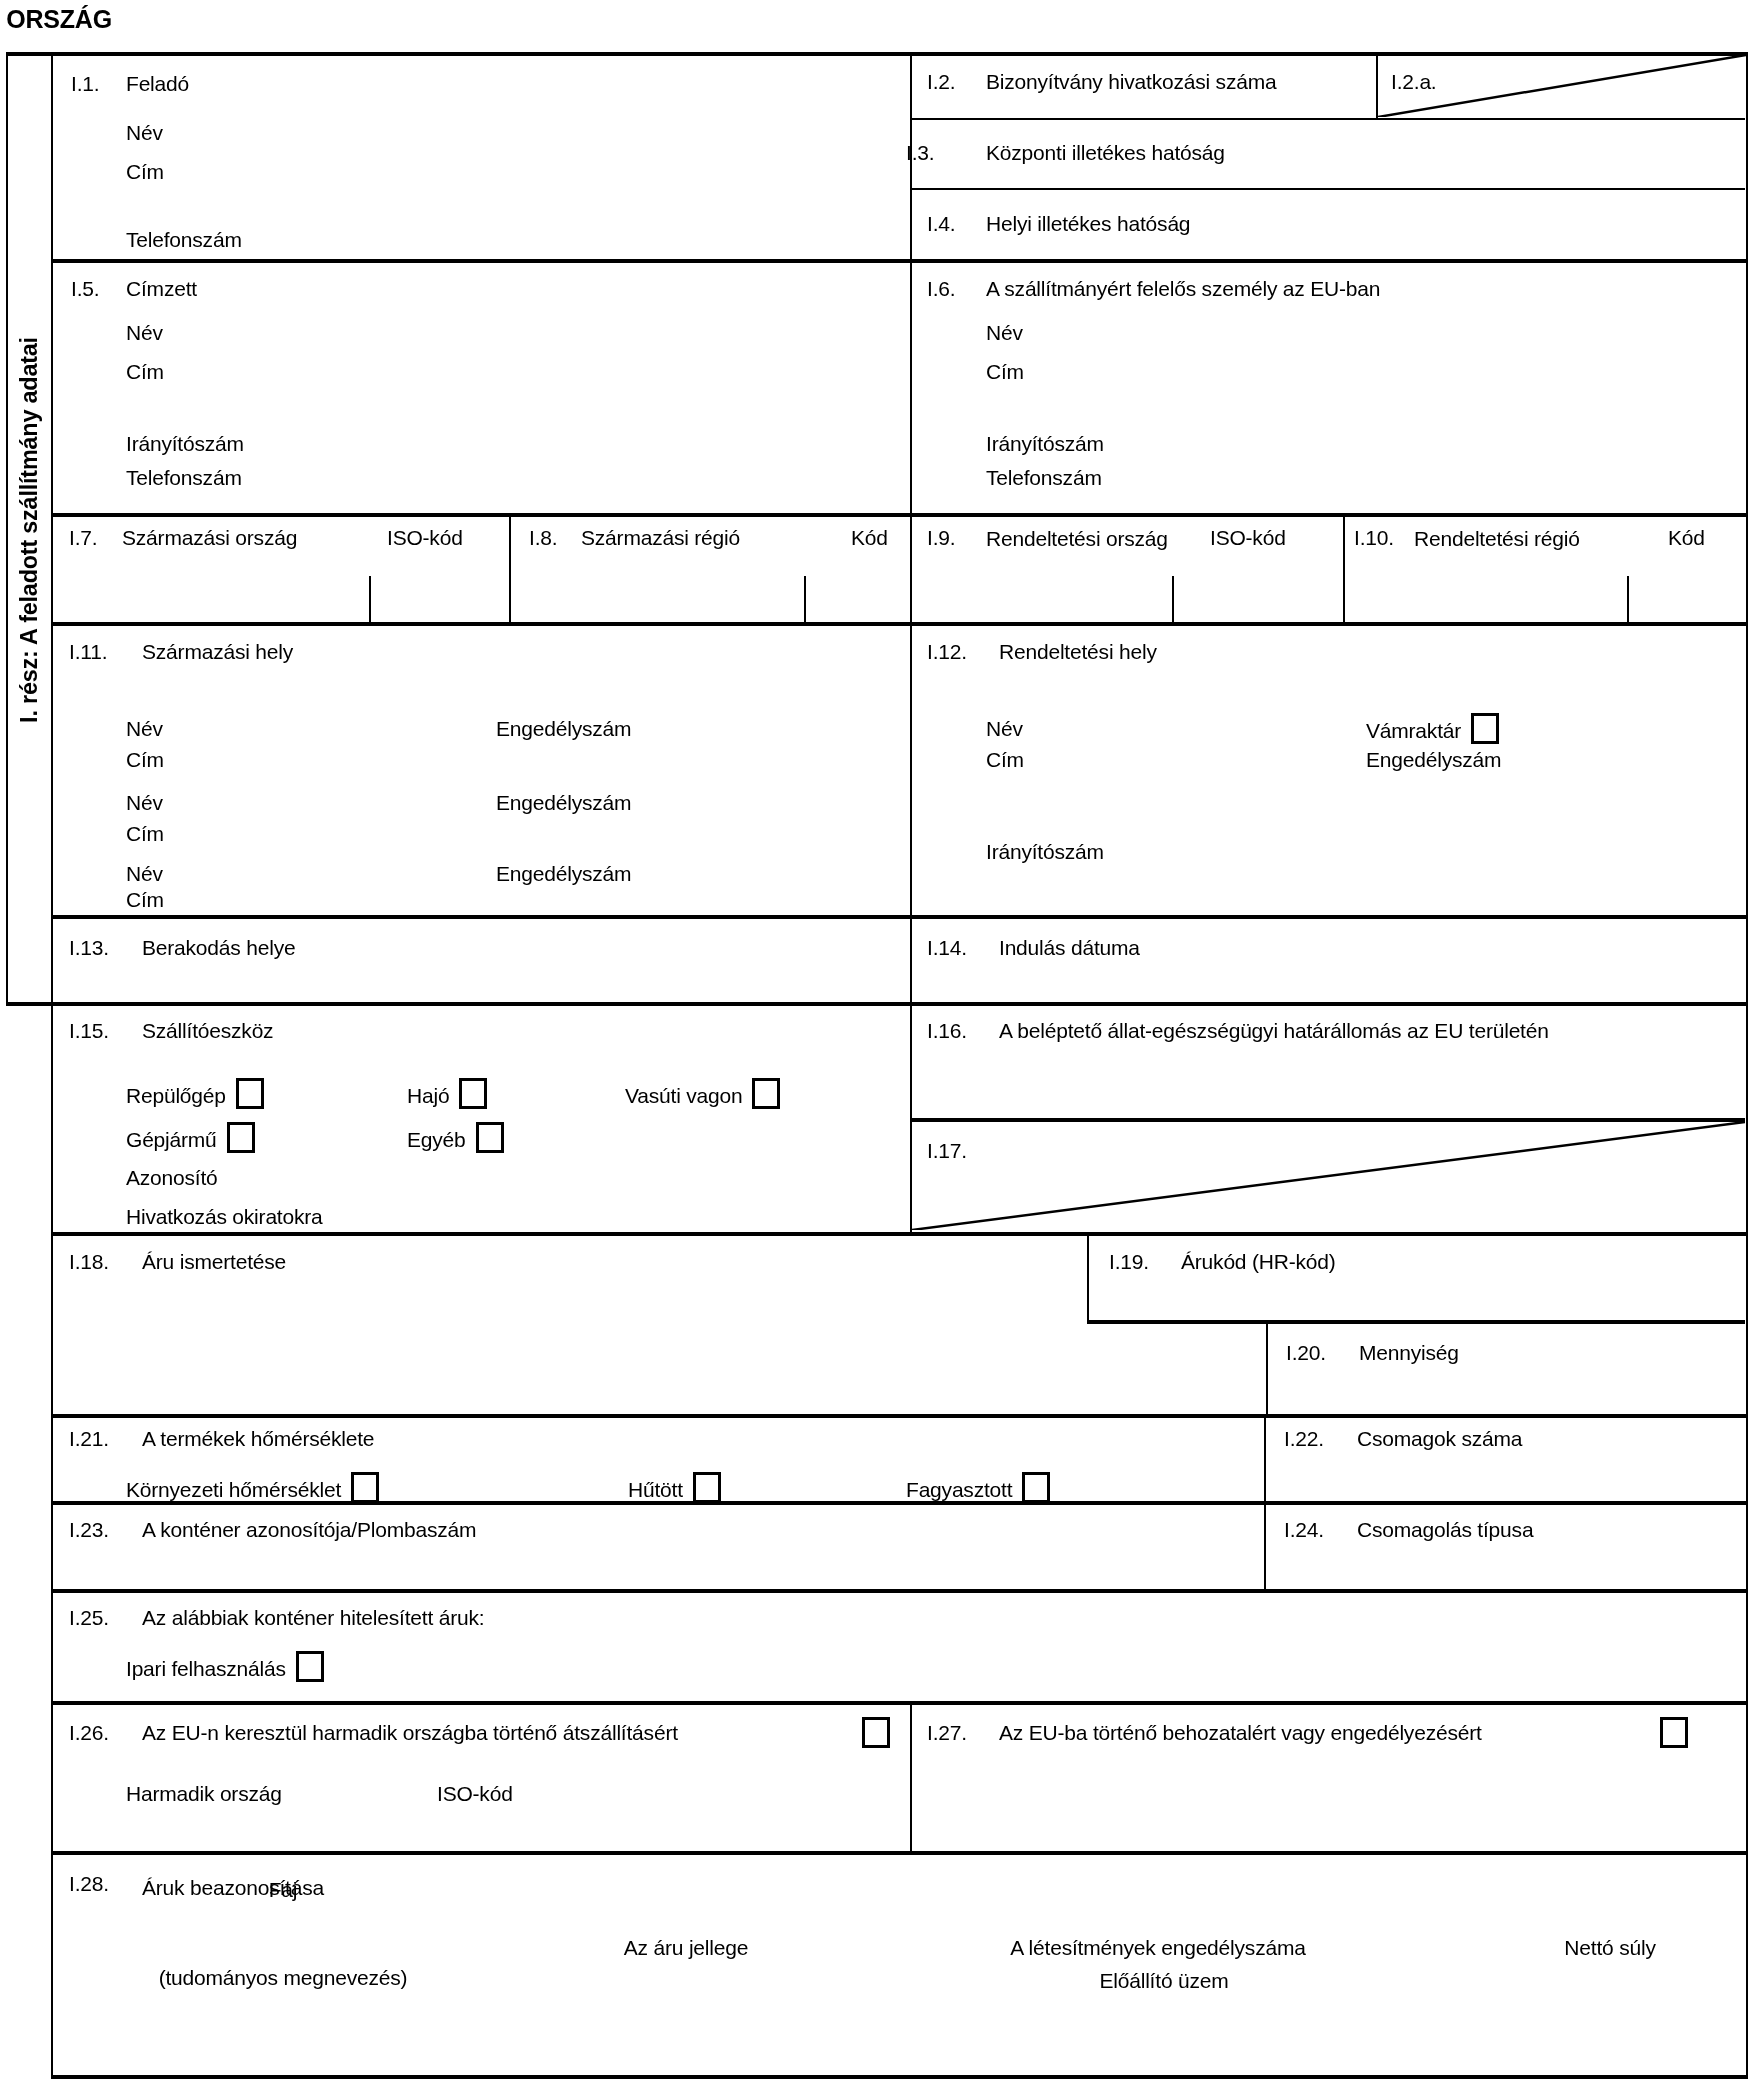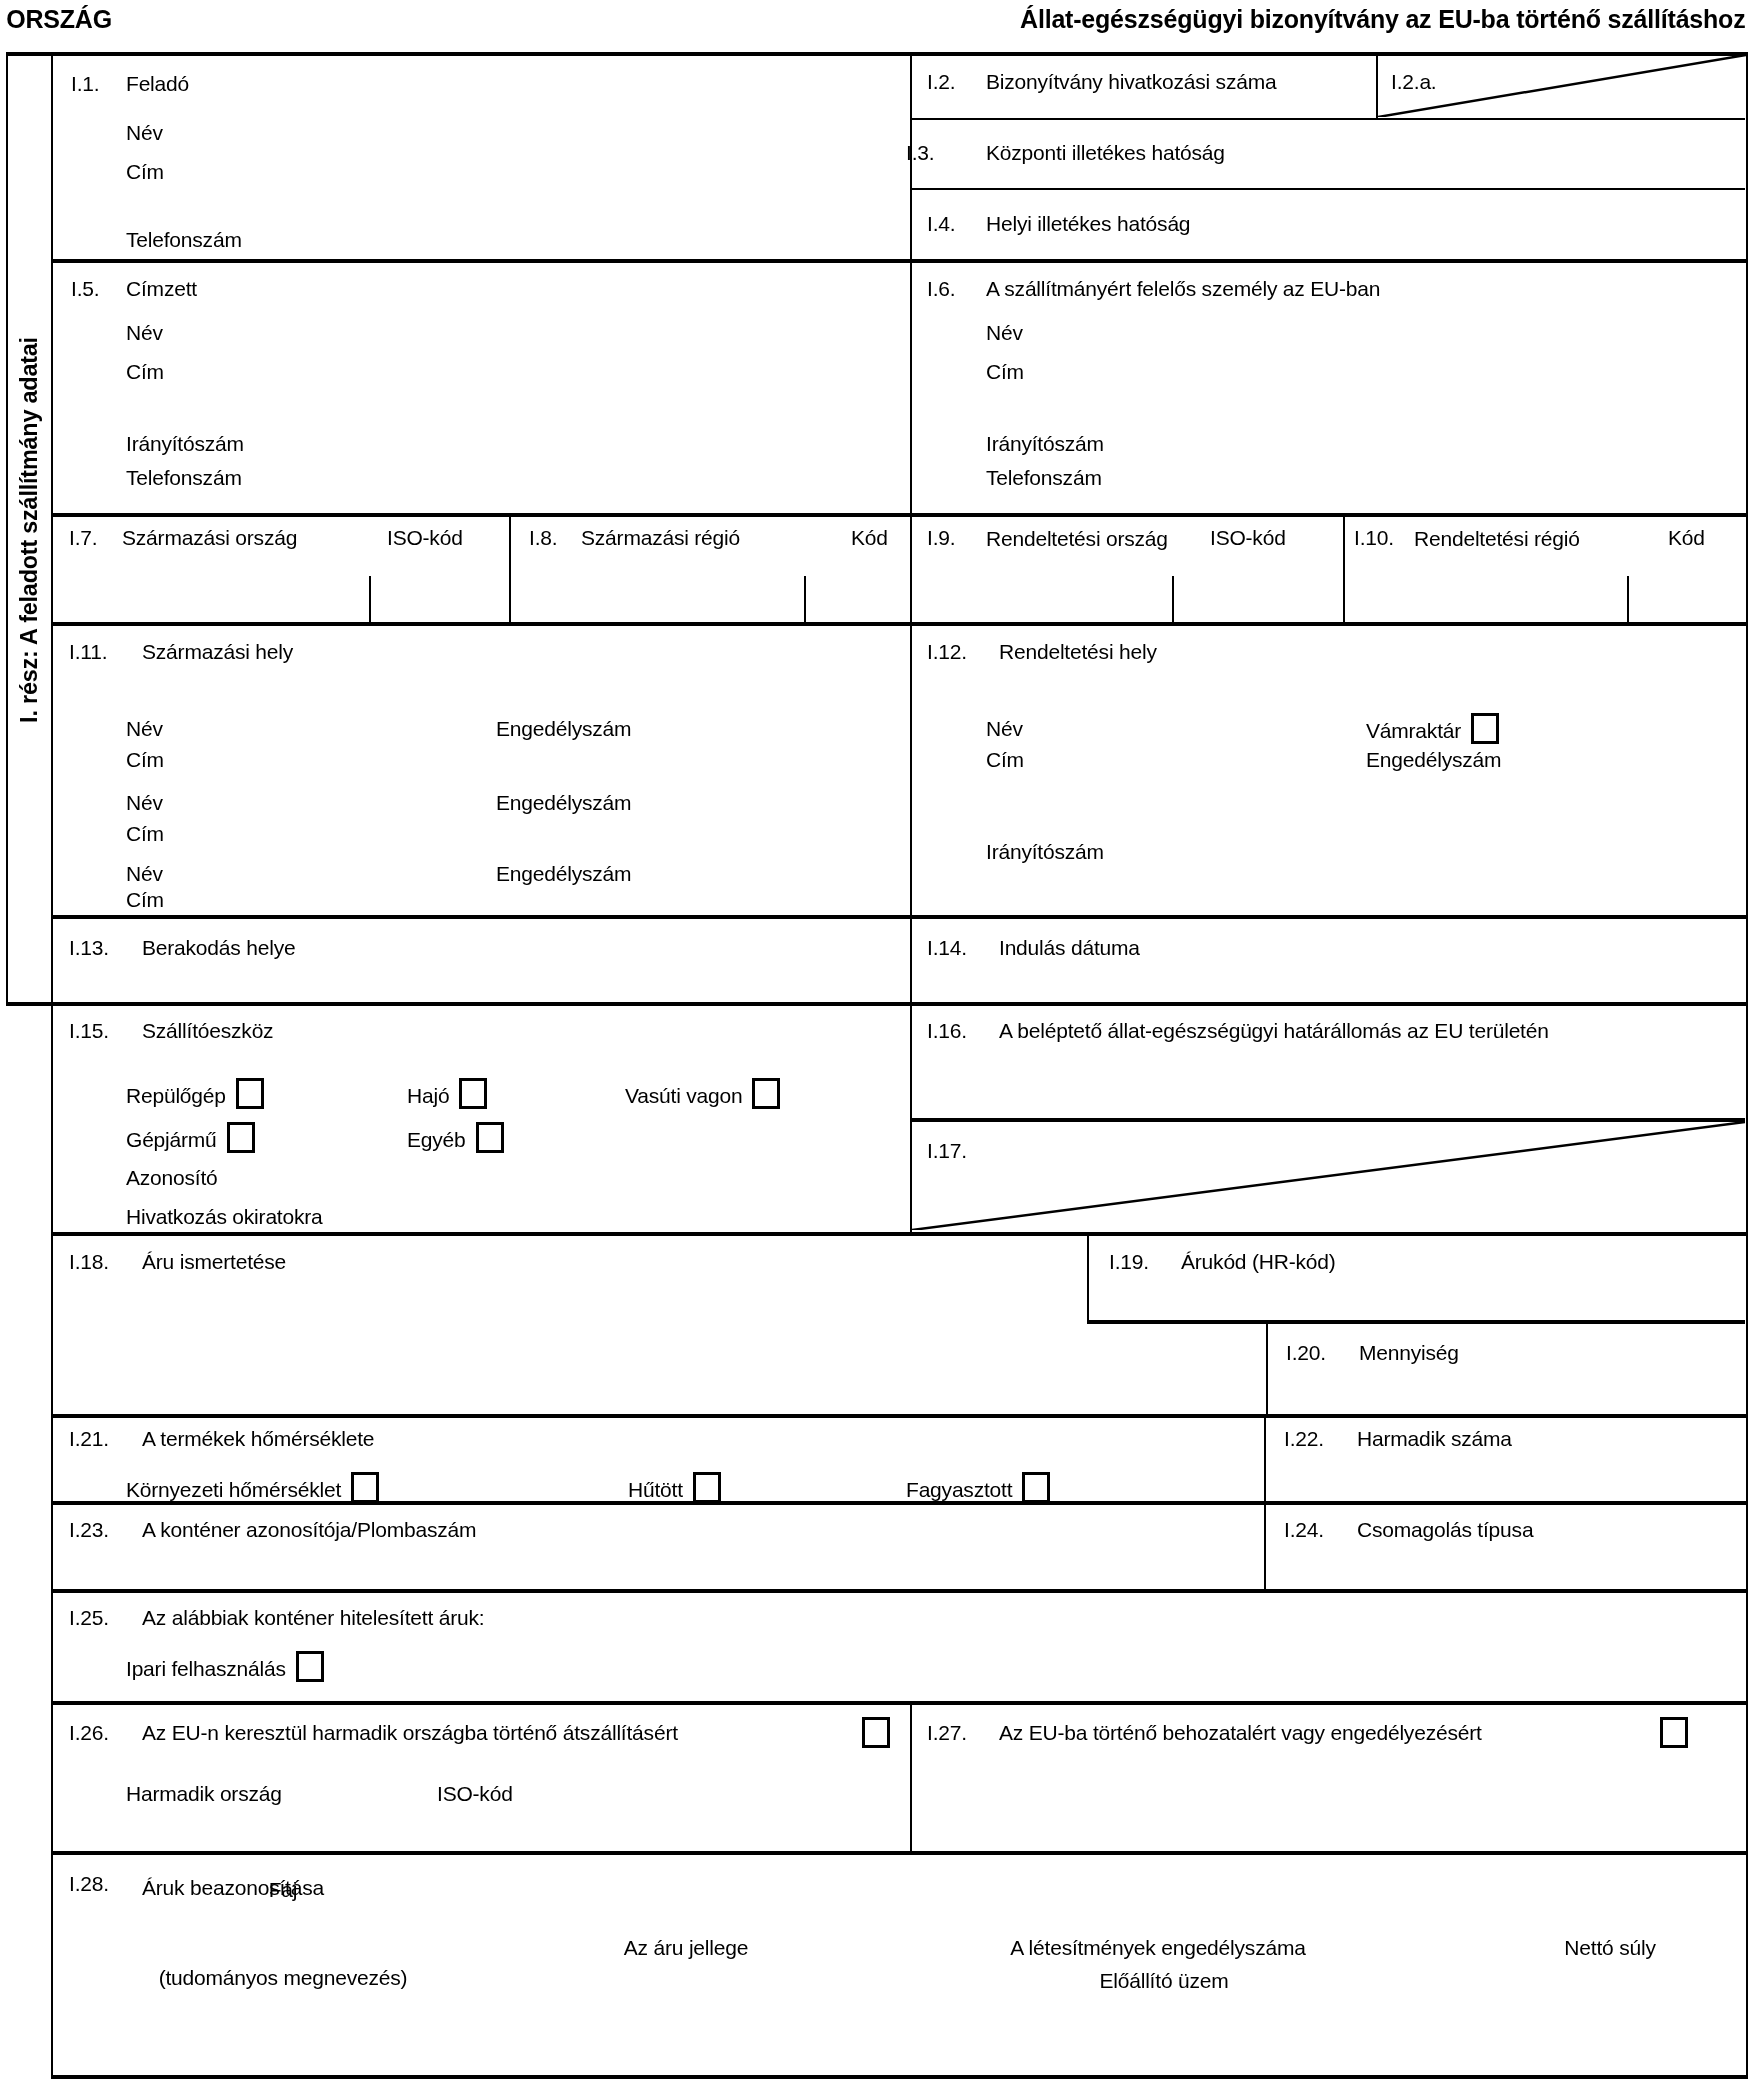--- a/index.html
+++ b/index.html
@@ -36,21 +36,20 @@
     transform:translate(-50%,-50%) rotate(-90deg);
     white-space:nowrap;
   }
 </style>
 </head>
 <body>
 
 <div class="page">
 
   <div class="t b h40" style="left:6.2px;top:3.7px">ORSZÁG</div>
-  <div class="t b h40" style="right:5.5px;top:3.7px">Állat-egészségügyi bizonyítvány az EU-ba történő szállításhoz</div>
 
   <div class="vert" style="left:29px;top:530px">I. rész: A feladott szállítmány adatai</div>
 
   <div class="hl k" style="left:6.2px;top:52px;width:1741px"></div>
   <div class="vl" style="left:6.2px;top:52px;height:954px"></div>
   <div class="hl k" style="left:6.2px;top:1002px;width:1741px"></div>
   <div class="vl" style="left:51px;top:52px;height:2027px"></div>
   <div class="vl" style="left:1746px;top:52px;height:2027px"></div>
   <div class="vl" style="left:910px;top:52px;height:1180px"></div>
   <div class="vl" style="left:910px;top:1701px;height:150px"></div>
@@ -173,21 +172,21 @@
   <div class="t" style="left:1181px;top:1249px">Árukód (HR-kód)</div>
   <div class="t" style="left:1286px;top:1340px">I.20.</div>
   <div class="t" style="left:1359px;top:1340px">Mennyiség</div>
 
   <div class="t" style="left:69px;top:1426px">I.21.</div>
   <div class="t" style="left:142px;top:1426px">A termékek hőmérséklete</div>
   <div class="t" style="left:126px;top:1472px"><span>Környezeti hőmérséklet</span><span class="cb"></span></div>
   <div class="t" style="left:628px;top:1472px"><span>Hűtött</span><span class="cb"></span></div>
   <div class="t" style="left:906px;top:1472px"><span>Fagyasztott</span><span class="cb"></span></div>
   <div class="t" style="left:1284px;top:1426px">I.22.</div>
-  <div class="t" style="left:1357px;top:1426px">Harmadik száma</div>
+  <div class="t" style="left:1357px;top:1426px">Csomagok száma</div>
 
   <div class="t" style="left:69px;top:1517px">I.23.</div>
   <div class="t" style="left:142px;top:1517px">A konténer azonosítója/Plombaszám</div>
   <div class="t" style="left:1284px;top:1517px">I.24.</div>
   <div class="t" style="left:1357px;top:1517px">Csomagolás típusa</div>
 
   <div class="t" style="left:69px;top:1605px">I.25.</div>
   <div class="t" style="left:142px;top:1605px">Az alábbiak konténer hitelesített áruk:</div>
   <div class="t" style="left:126px;top:1651px"><span>Ipari felhasználás</span><span class="cb"></span></div>
 

